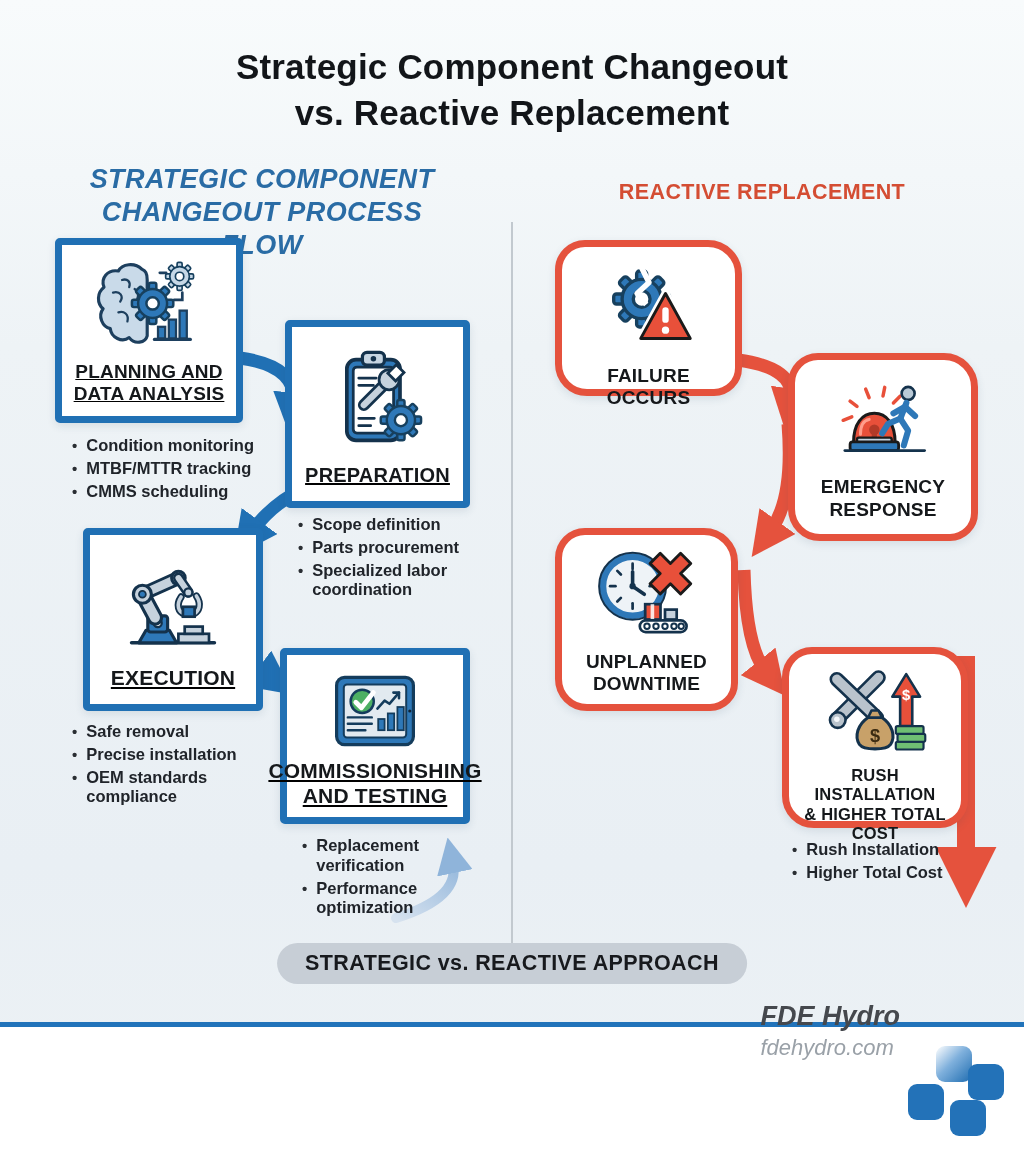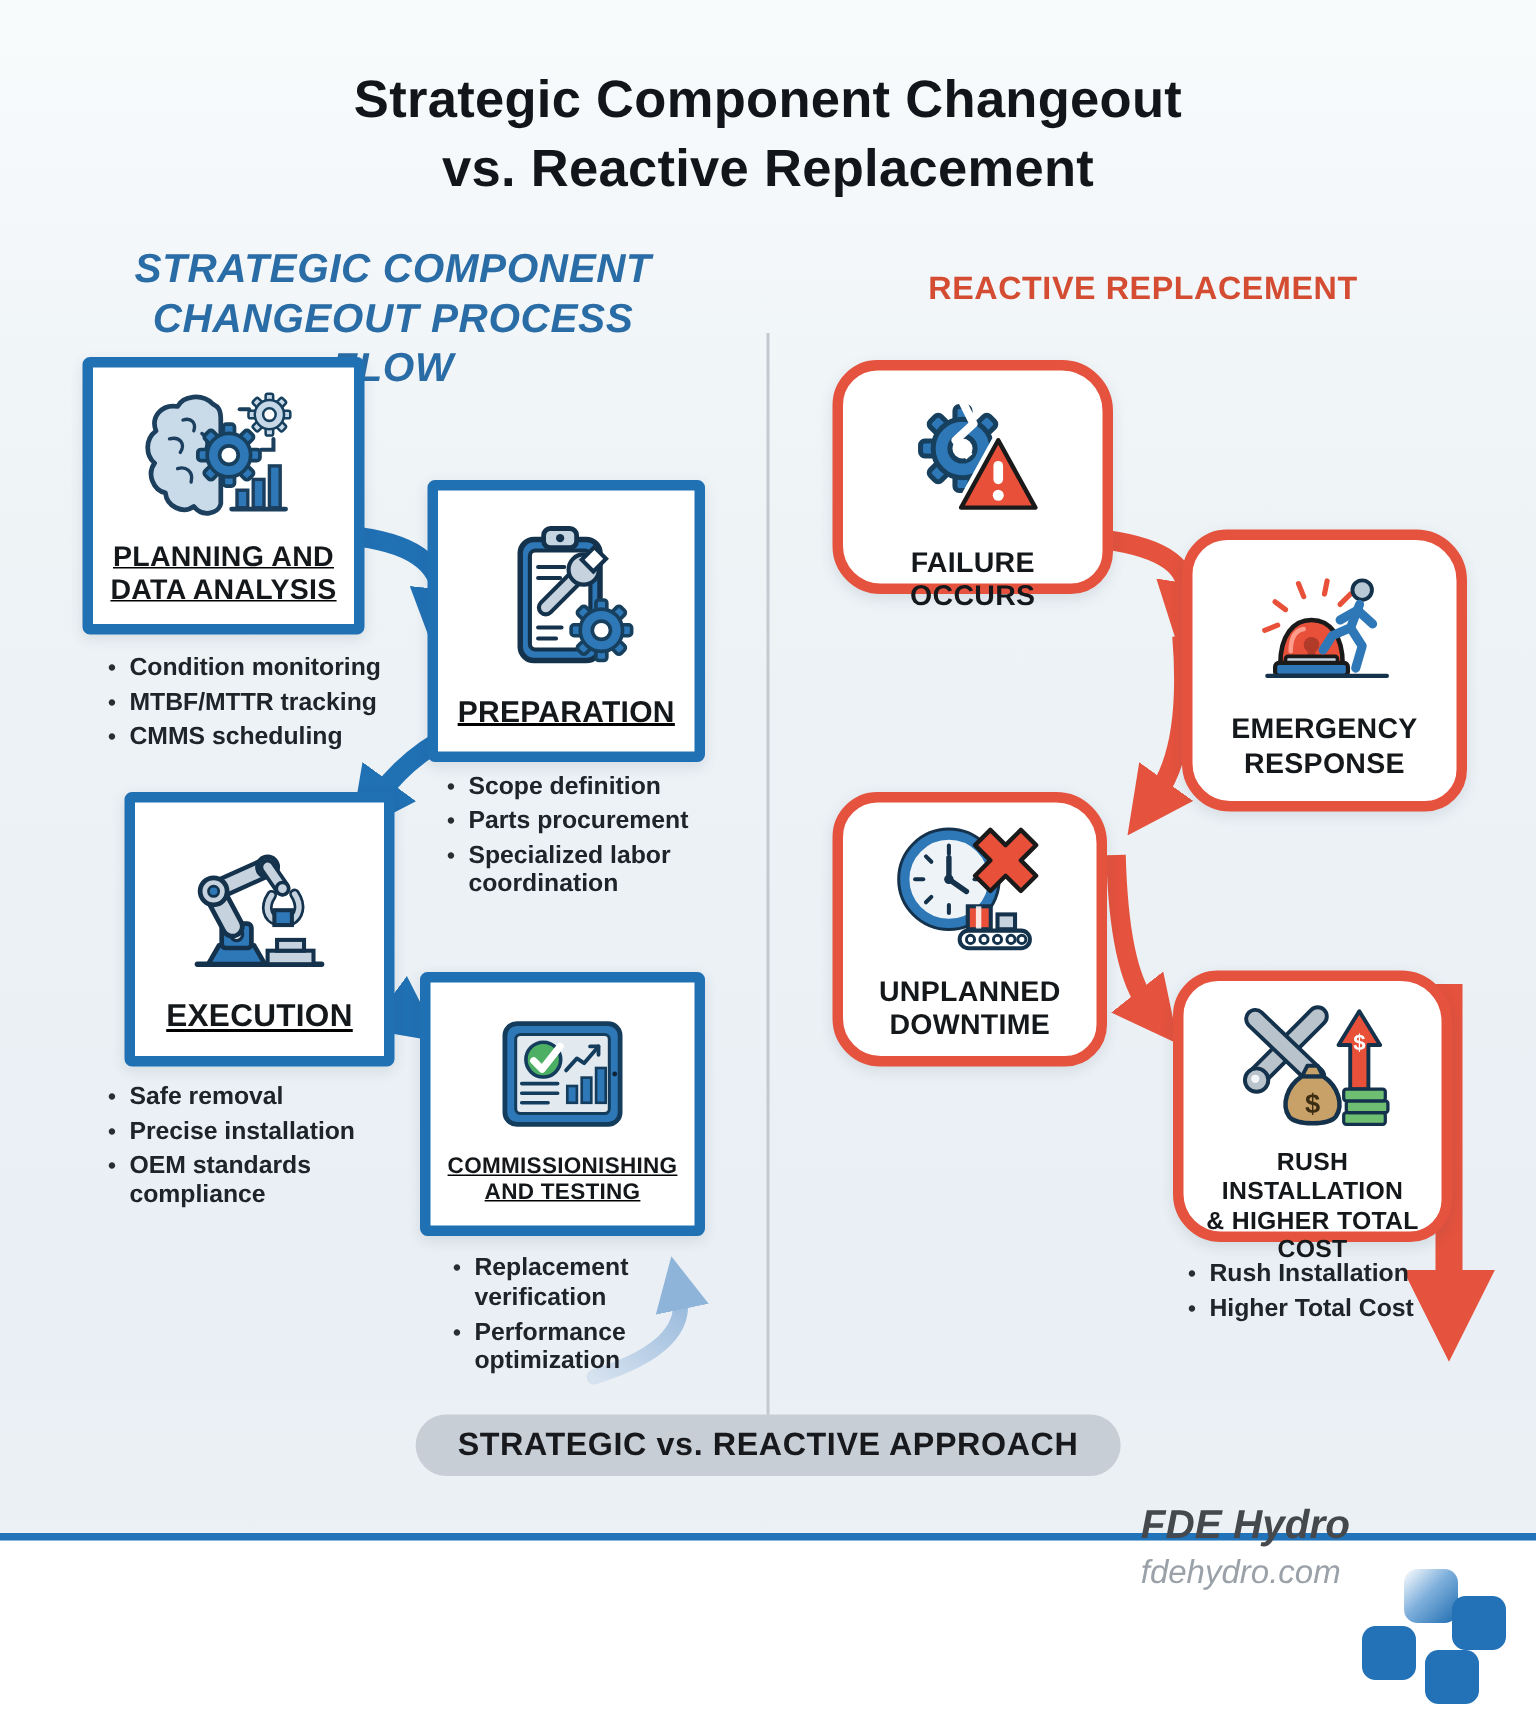--- a/index.html
+++ b/index.html
@@ -14,21 +14,21 @@
   .divider{position:absolute;left:511px;top:222px;width:2px;height:722px;background:#c2c9cf;z-index:0;}
   .arrows{position:absolute;left:0;top:0;width:1024px;height:1154px;z-index:1;pointer-events:none;}
   .step-box{position:absolute;background:#ffffff;box-sizing:border-box;display:flex;flex-direction:column;
     align-items:center;z-index:2;box-shadow:0 3px 9px rgba(40,70,100,.12);}
   .step-box.blue{border:7px solid #2070b4;border-radius:5px;text-decoration:underline;}
   .step-box.red{border:7px solid #e5523d;border-radius:30px 34px 28px 32px;}
   .icon-wrap{flex:1;display:flex;align-items:center;justify-content:center;padding-top:8px;}
   .step-label{text-align:center;font-weight:bold;color:#15181b;line-height:1.18;letter-spacing:.2px;
     padding:0 4px 13px;}
   .lbl-19{font-size:19px;} .lbl-20{font-size:20px;} .lbl-21{font-size:21px;}
-  .lbl-17{font-size:15px;} .lbl-16{font-size:16.5px;}
+  .lbl-17{font-size:21px;} .lbl-16{font-size:16.5px;}
   .bullets{position:absolute;z-index:3;}
   .bullet{display:flex;align-items:flex-start;margin-bottom:3px;color:#20242a;
     font-size:16.5px;font-weight:bold;line-height:1.2;}
   .bullet::before{content:"\2022";margin-right:9px;font-size:15px;line-height:1.3;color:#2a2e33;}
   .banner-pill{position:absolute;top:943px;left:50%;transform:translateX(-50%);z-index:2;
     background:#c7ced6;border-radius:26px;padding:8px 28px;white-space:nowrap;
     font-size:21.5px;font-weight:bold;color:#17191d;letter-spacing:.4px;}
   .accent-line{position:absolute;top:1022px;left:0;width:1024px;height:5px;background:#2173ba;z-index:2;}
   .footer{position:absolute;top:1027px;left:0;width:1024px;height:127px;background:#ffffff;z-index:1;}
   .brand{position:absolute;top:1002px;right:124px;text-align:left;z-index:2;font-style:italic;}

